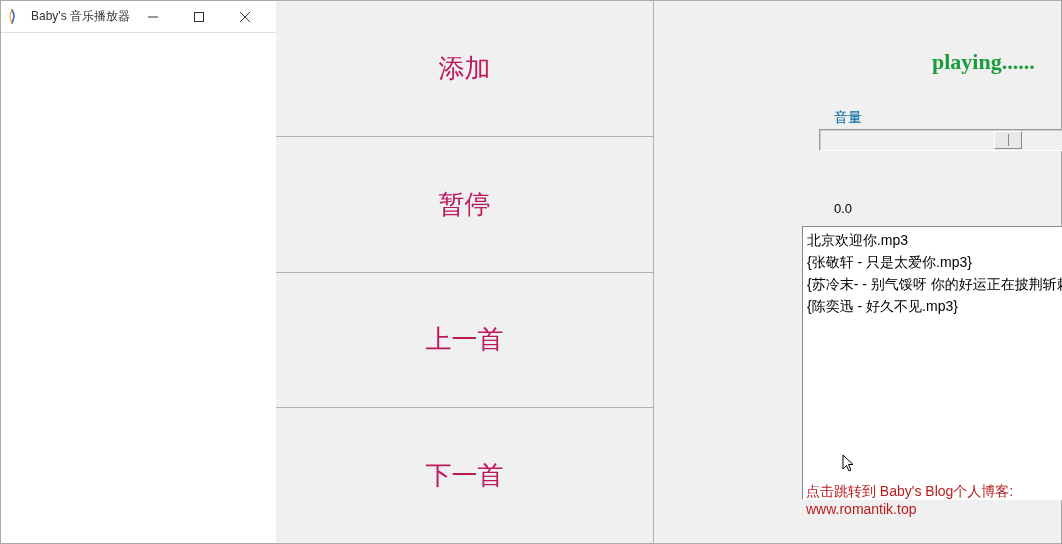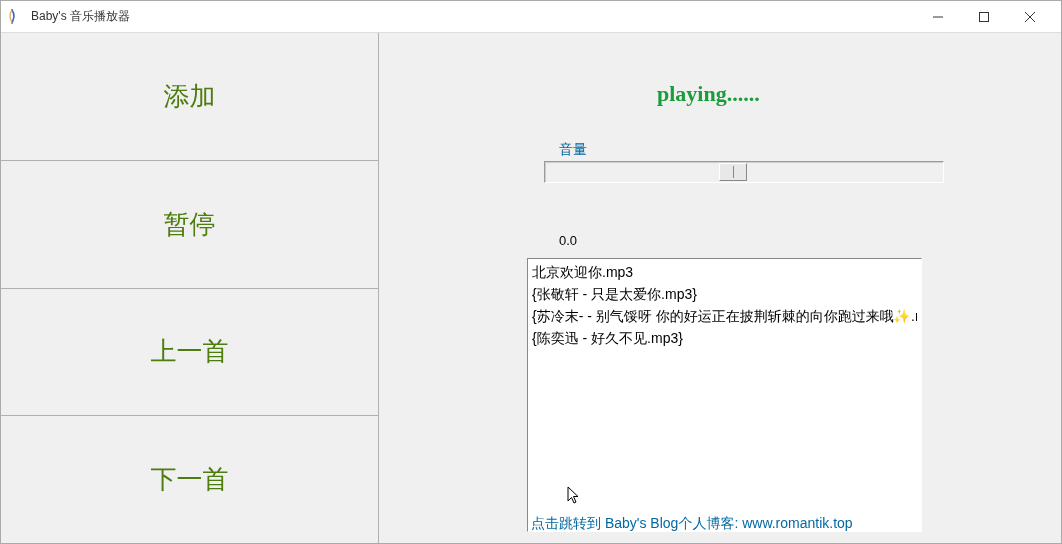--- a/index.html
+++ b/index.html
@@ -9,21 +9,21 @@
       width: 1062px;
       height: 544px;
       overflow: hidden;
     }
     .window {
       width: 1062px;
       height: 544px;
       background: #ffffff;
       border: 1px solid #aaaaaa;
       display: flex;
-      flex-direction: column;
+      flex-direction: row;
     }
     .titlebar {
       height: 32px;
       background: #ffffff;
       border-bottom: 1px solid #dddddd;
       display: flex;
       align-items: center;
       padding: 0 8px;
     }
     .titlebar-icon {
@@ -64,21 +64,21 @@
     }
     .left-btn {
       flex: 1;
       background: #f0f0f0;
       border-bottom: 1px solid #b0b0b0;
       display: flex;
       align-items: center;
       justify-content: center;
       font-size: 26px;
       font-family: Liberation Serif, serif;
-      color: #4d7c0f;
+      color: #be185d;
       cursor: default;
     }
     .left-btn:last-child { border-bottom: none; text-align: right; }
     .right-panel {
       flex: 1;
       position: relative;
       background: #f0f0f0;
     }
     .status-label {
       position: absolute;
@@ -162,21 +162,21 @@
     }
     .listbox-item {
       white-space: nowrap;
       overflow: hidden;
     }
     .blog-link {
       position: absolute;
       top: 482px;
       left: 152px;
       font-size: 14px;
-      color: #0369a1;
+      color: #b91c1c;
       font-family: "Microsoft YaHei","SimSun",sans-serif;
     }
     .cursor {
       position: absolute;
       top: 453px;
       left: 188px;
       pointer-events: none;
     }
   </style>
 </head>

